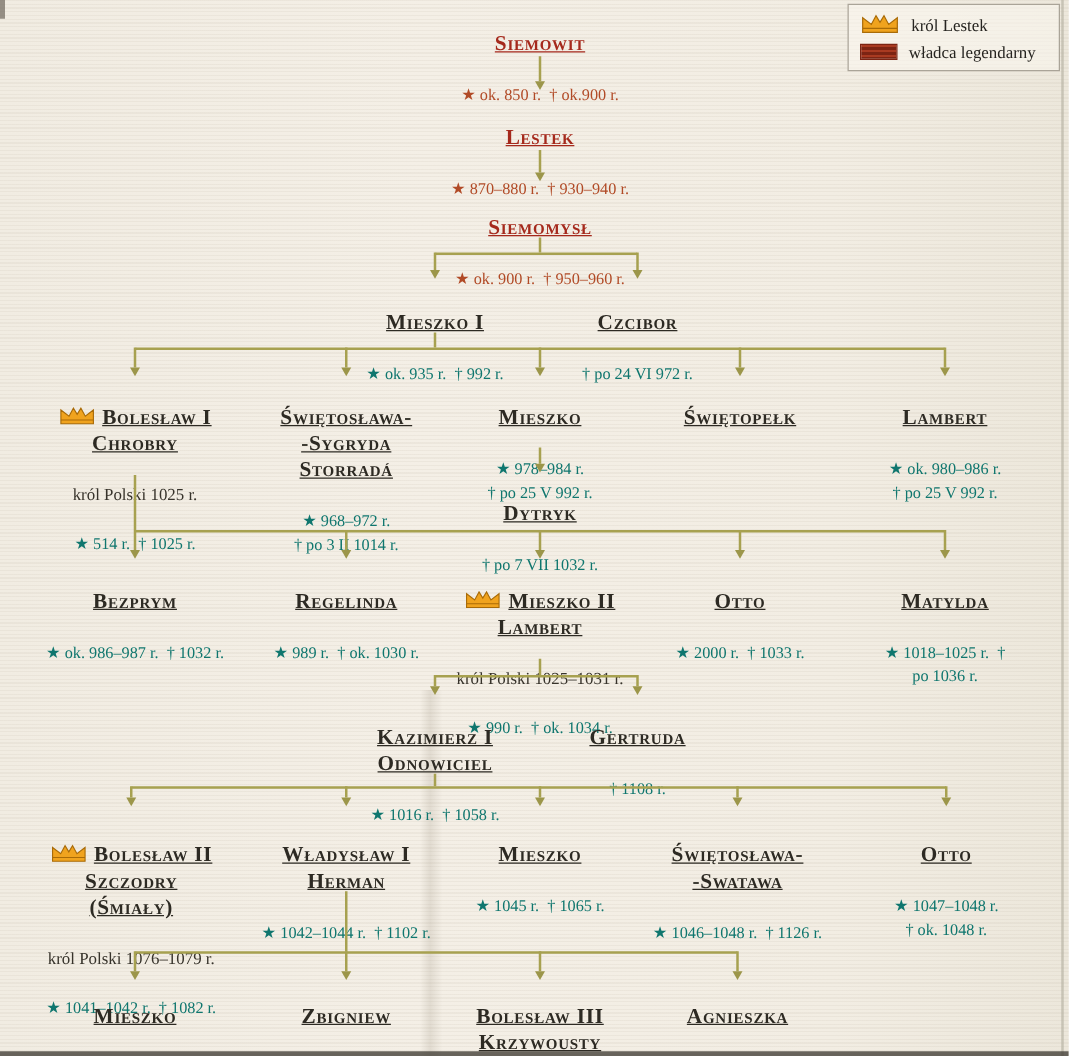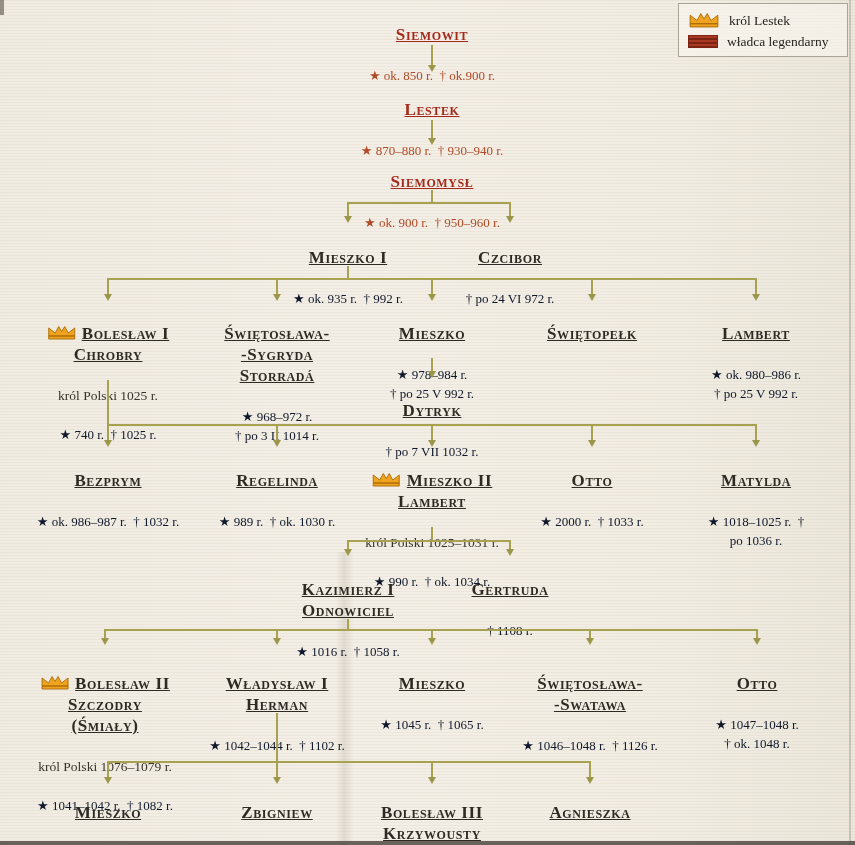--- a/index.html
+++ b/index.html
@@ -15,21 +15,21 @@
   .person{
     position:absolute;transform:translateX(-50%);
     text-align:center;white-space:pre-line;line-height:21px;
   }
   .pname{
     font-size:17px;font-variant:small-caps;font-weight:600;
     letter-spacing:0.6px;color:#2d2a23;line-height:21px;text-decoration:underline;
   }
   .pname .nm{white-space:pre-line;}
   .royal{font-size:13.5px;color:#37332b;line-height:17px;padding-top:1px;}
-  .dates{font-size:13px;color:#0f172a;line-height:19px;white-space:pre-line;}
+  .dates{font-size:13px;color:#0f766e;line-height:19px;white-space:pre-line;}
   .legendary .pname{color:#a5291c;}
   .legendary .dates{color:#b14a26;}
   .crown{display:inline-block;vertical-align:baseline;margin-right:5px;position:relative;top:1px;}
   
   .vl{position:absolute;width:2px;background:#a7a150;}
   .hl{position:absolute;height:2px;background:#a7a150;border-radius:2px;}
   .ah{position:absolute;width:0;height:0;transform:translateX(-50%);
       border-left:4.5px solid transparent;border-right:4.5px solid transparent;
       border-top:7px solid #9c964a;}
   
@@ -124,21 +124,21 @@
   <div class="ah" style="left:592px;top:294px"></div>
   <div class="vl" style="left:755px;top:278px;height:16px"></div>
   <div class="ah" style="left:756px;top:294px"></div>
 
   <div class="person" style="left:108px;top:302px">
     <div class="pname"><span class="crown"><svg width="30" height="15" viewBox="0 0 30 15">
             <path d="M2 14 L28 14 L28 11 L2 11 Z M2 11 L2 3 L8.5 8 L12 1.5 L15 6.5 L18 1.5 L21.5 8 L28 3 L28 11 Z" fill="#f0a31e" stroke="#a96b07" stroke-width="0.9"></path>
           </svg></span><span class="nm">Bolesław I
 Chrobry</span></div>
     <div class="royal">król Polski 1025 r.</div>
-    <div class="dates">★ 740 r. † 1025 r.</div>
+    <div class="dates">★ 514 r. † 1025 r.</div>
   </div>
   <div class="person" style="left:277px;top:302px">
     <div class="pname">Świętosława-
 -Sygryda
 Storradá</div>
     <div class="dates">★ 968–972 r.
 † po 3 II 1014 r.</div>
   </div>
   <div class="person" style="left:432px;top:302px">
     <div class="pname">Mieszko</div>

